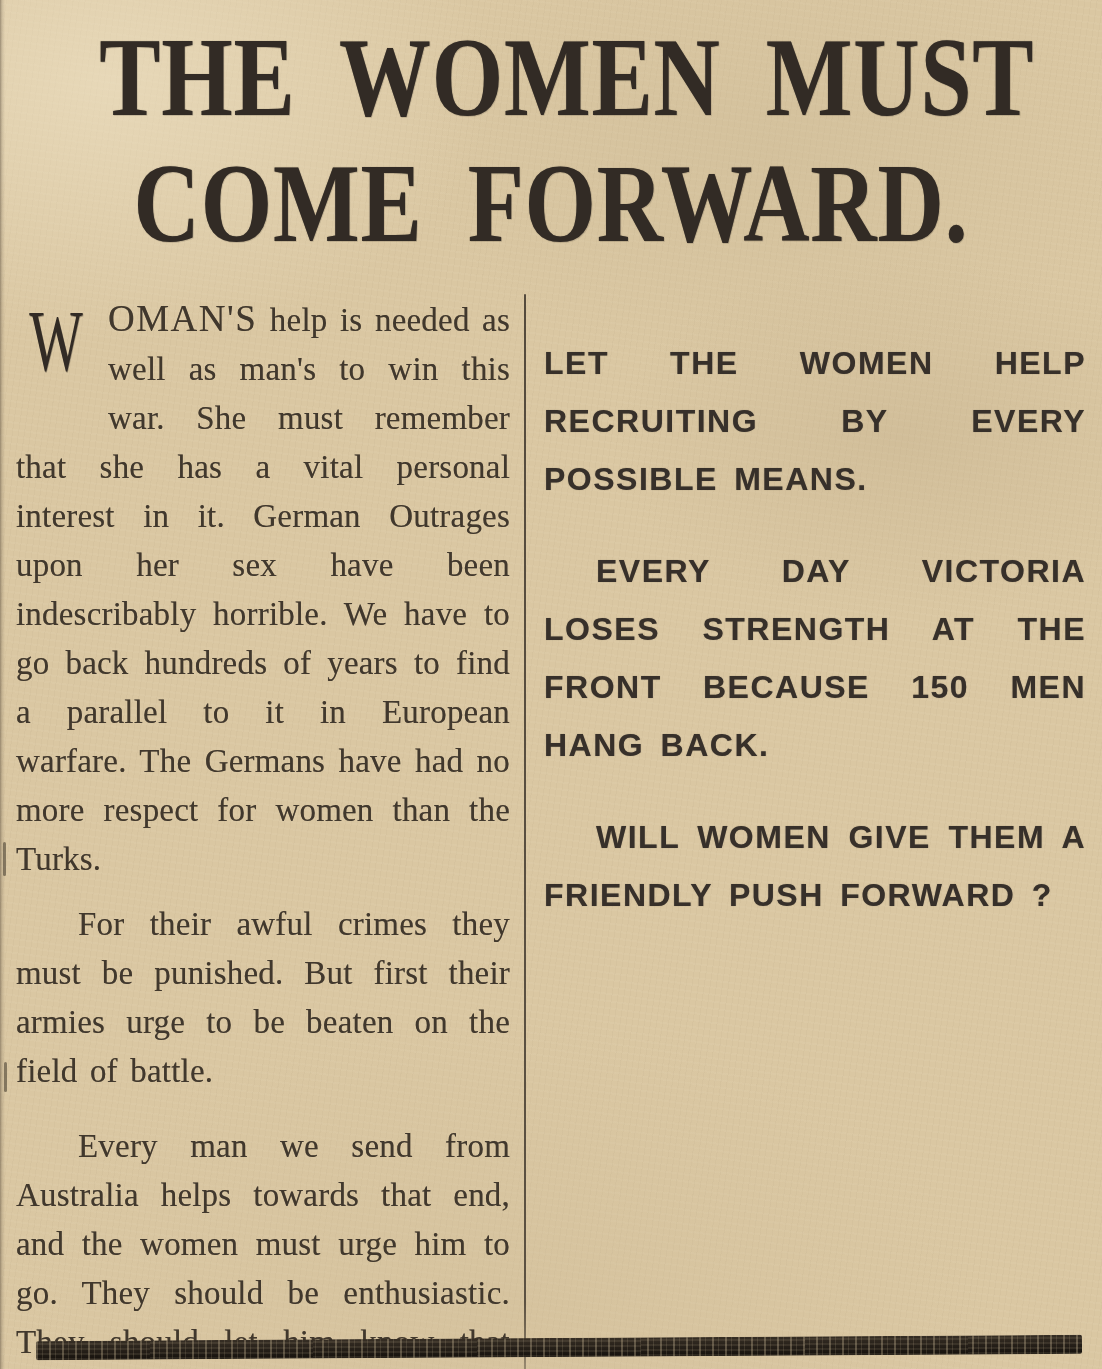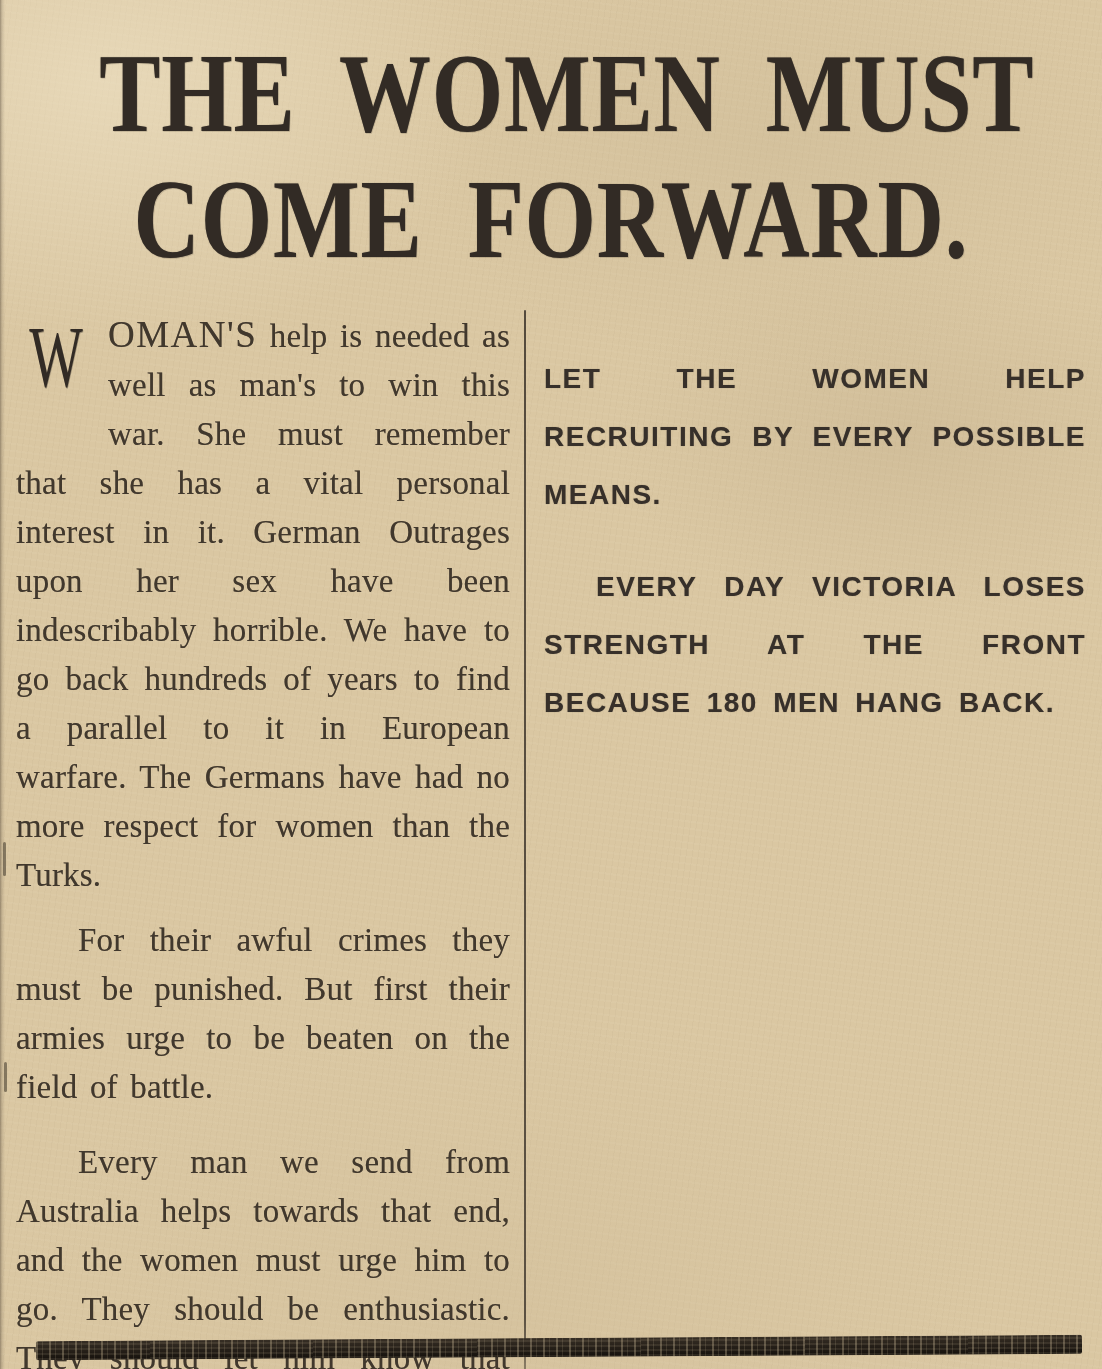--- a/index.html
+++ b/index.html
@@ -27,21 +27,20 @@
       repeating-linear-gradient(8deg, rgba(250,243,222,0.05) 0 2px, rgba(0,0,0,0) 2px 7px),
       repeating-linear-gradient(98deg, rgba(115,96,72,0.04) 0 1px, rgba(0,0,0,0) 1px 6px);
     font-family: "Liberation Serif", "DejaVu Serif", serif;
   }
 
   
   .masthead {
     padding-top: 14px;
     text-align: center;
     color: var(--ink-heavy, #322b25);
-    margin-top: 16px;
   }
   .title-line {
     font-size: 112px;
     line-height: 126px;
     font-weight: 700;
     letter-spacing: 1px;
     word-spacing: 26px;
     transform: scaleX(0.82);
     transform-origin: 50% 50%;
     white-space: nowrap;
@@ -104,21 +103,21 @@
   .lead-caps {
     font-size: 37px;
     letter-spacing: 1.5px;
   }
 
   
   .headline-para {
     margin: 34px 0 0 0;
     font-family: "Liberation Sans", "DejaVu Sans", sans-serif;
     font-weight: 700;
-    font-size: 28px;
+    font-size: 32px;
     line-height: 58px;
     letter-spacing: 1.5px;
     word-spacing: 6px;
     color: var(--headline-ink, #37302a);
     text-align: justify;
     text-shadow: 0 0 1px rgba(55,48,42,0.45);
   }
   .headline-para.first { margin-top: 40px; }
   .headline-para.indent { text-indent: 52px; }
 
@@ -168,21 +167,22 @@
         <span class="dropcap">W</span><span class="lead-caps">OMAN'S</span><span> help is needed as well as man's to win this war. She must remember that she has a vital personal interest in it. German Outrages upon her sex have been indescribably horrible. We have to go back hundreds of years to find a parallel to it in European warfare. The Germans have had no more respect for women than the Turks.</span>
       </p>
       <p class="body-para indent">For their awful crimes they must be punished. But first their armies urge to be beaten on the field of battle.</p>
       <p class="body-para indent extra-gap">Every man we send from Australia helps towards that end, and the women must urge him to go. They should be enthusiastic. They should let him know that they do not want him at home until the war is over.</p>
     </section>
 
     <div class="divider"></div>
 
     <section class="col-right">
       <p class="headline-para first">LET THE WOMEN HELP RECRUITING BY EVERY POSSIBLE MEANS.</p>
-      <p class="headline-para indent">EVERY DAY VICTORIA LOSES STRENGTH AT THE FRONT BECAUSE 180 MEN HANG BACK.</p>
+      <p class="headline-para indent">EVERY DAY VICTORIA LOSES STRENGTH AT THE FRONT BECAUSE 150 MEN HANG BACK.</p>
+      <p class="headline-para indent">WILL WOMEN GIVE THEM A FRIENDLY PUSH FORWARD ?</p>
     </section>
 
   </main>
 
   <div class="bottom-bar"></div>
   <div class="edge-mark m1"></div>
   <div class="edge-mark m2"></div>
 
 </div>
 

